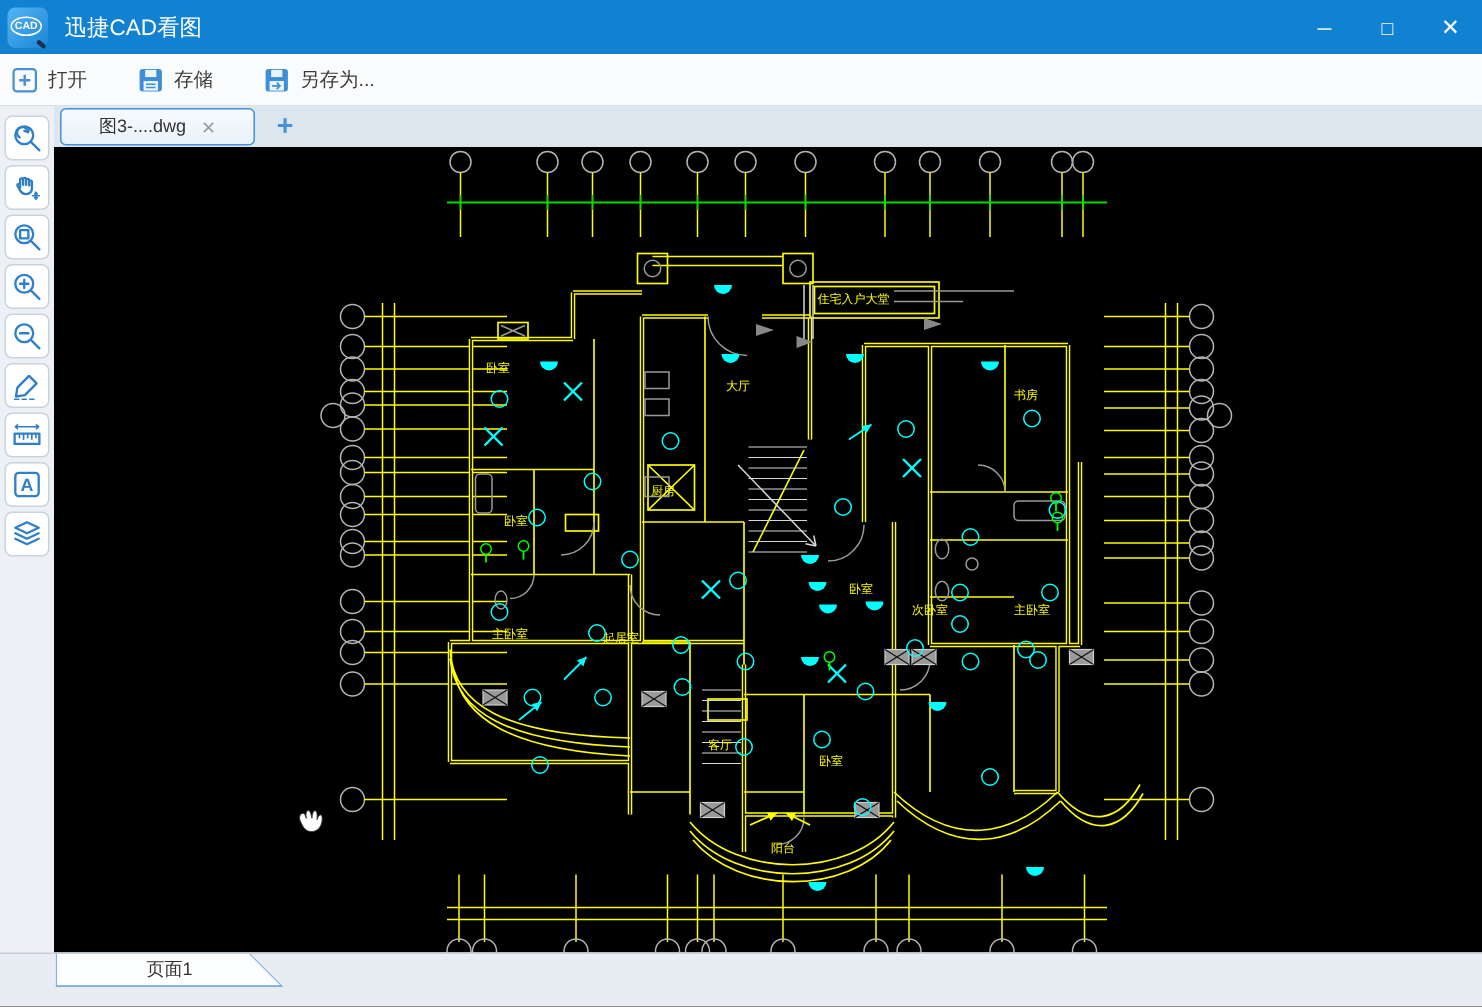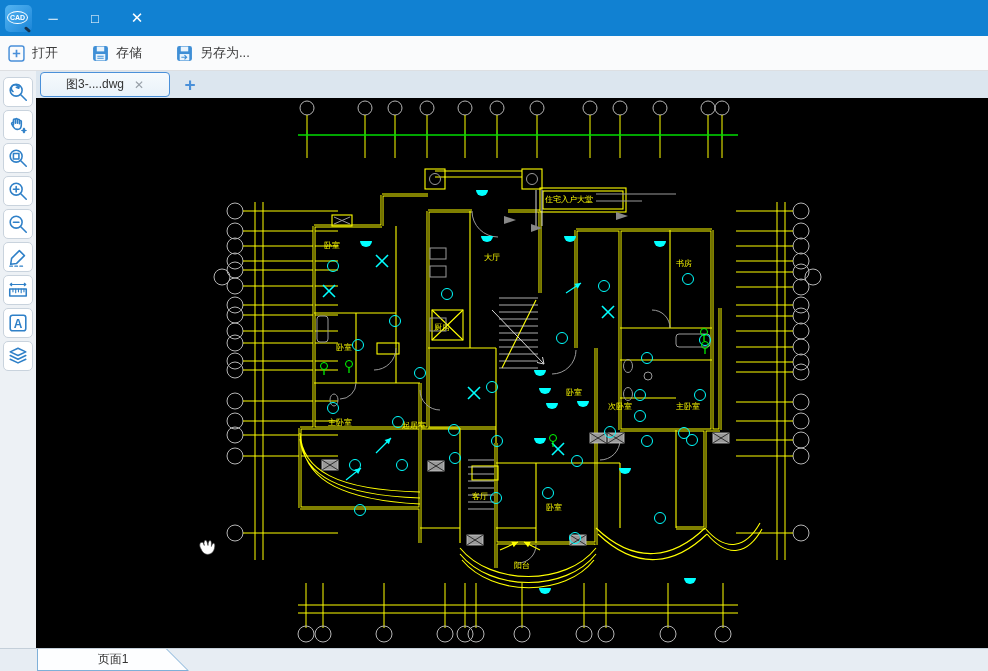--- a/index.html
+++ b/index.html
@@ -37,21 +37,21 @@
   .doctab{height:25px;width:130px;background:linear-gradient(#f6fafd,#e9f2f9);
           border:1px solid #4a90d9;border-radius:4px;display:flex;align-items:center;
           justify-content:center;gap:10px;font-size:12px;color:#333;margin-bottom:1px;}
   .doctab .x{color:#98a0a8;font-size:12px;font-weight:bold;}
   .addtab{width:30px;height:23px;margin-left:5px;margin-bottom:2px;display:flex;align-items:center;
           justify-content:center;color:#4a90d9;font-size:19px;font-weight:bold;
           border:1px solid transparent;}
   .canvas{flex:1 1 auto;background:#000;position:relative;min-height:0;}
   .canvas svg{position:absolute;left:0;top:0;}
   
-  .statusbar{height:23px;background:#e7edf3;position:relative;flex:0 0 auto;border-top:1px solid #c4cfd9;}
+  .statusbar{height:36px;background:#e7edf3;position:relative;flex:0 0 auto;border-top:1px solid #c4cfd9;}
   .pagetab-border{position:absolute;left:37px;top:0;width:152px;height:22px;background:#7fb0d8;
           clip-path:polygon(0 0,130px 0,152px 100%,0 100%);}
   .pagetab{position:absolute;left:38px;top:0;width:150px;height:21px;background:#fdfeff;
           clip-path:polygon(0 0,128px 0,149px 100%,0 100%);
           display:flex;align-items:center;justify-content:center;font-size:12px;color:#333;}
   
   .w2{stroke:#ffff00;stroke-width:3;fill:none;}
   .w0{stroke:#000;stroke-width:1.1;fill:none;}
   .w1{stroke:#ffff00;stroke-width:1.1;fill:none;}
   .gy{stroke:#9a9a9a;stroke-width:1;fill:none;}
@@ -60,20 +60,21 @@
 </head>
 <body>
 
 <div id="app">
 
   <div class="titlebar">
     <div class="appicon">
       <div class="oval">CAD</div>
       <div class="handle"></div>
     </div>
+    <div class="apptitle">迅捷CAD看图</div>
     <div class="winbtns">
       <div class="winbtn">─</div>
       <div class="winbtn">□</div>
       <div class="winbtn close">✕</div>
     </div>
   </div>
 
   <div class="toolbar">
     <div class="toolitem">
       <svg width="17" height="17" viewBox="0 0 16 16">

